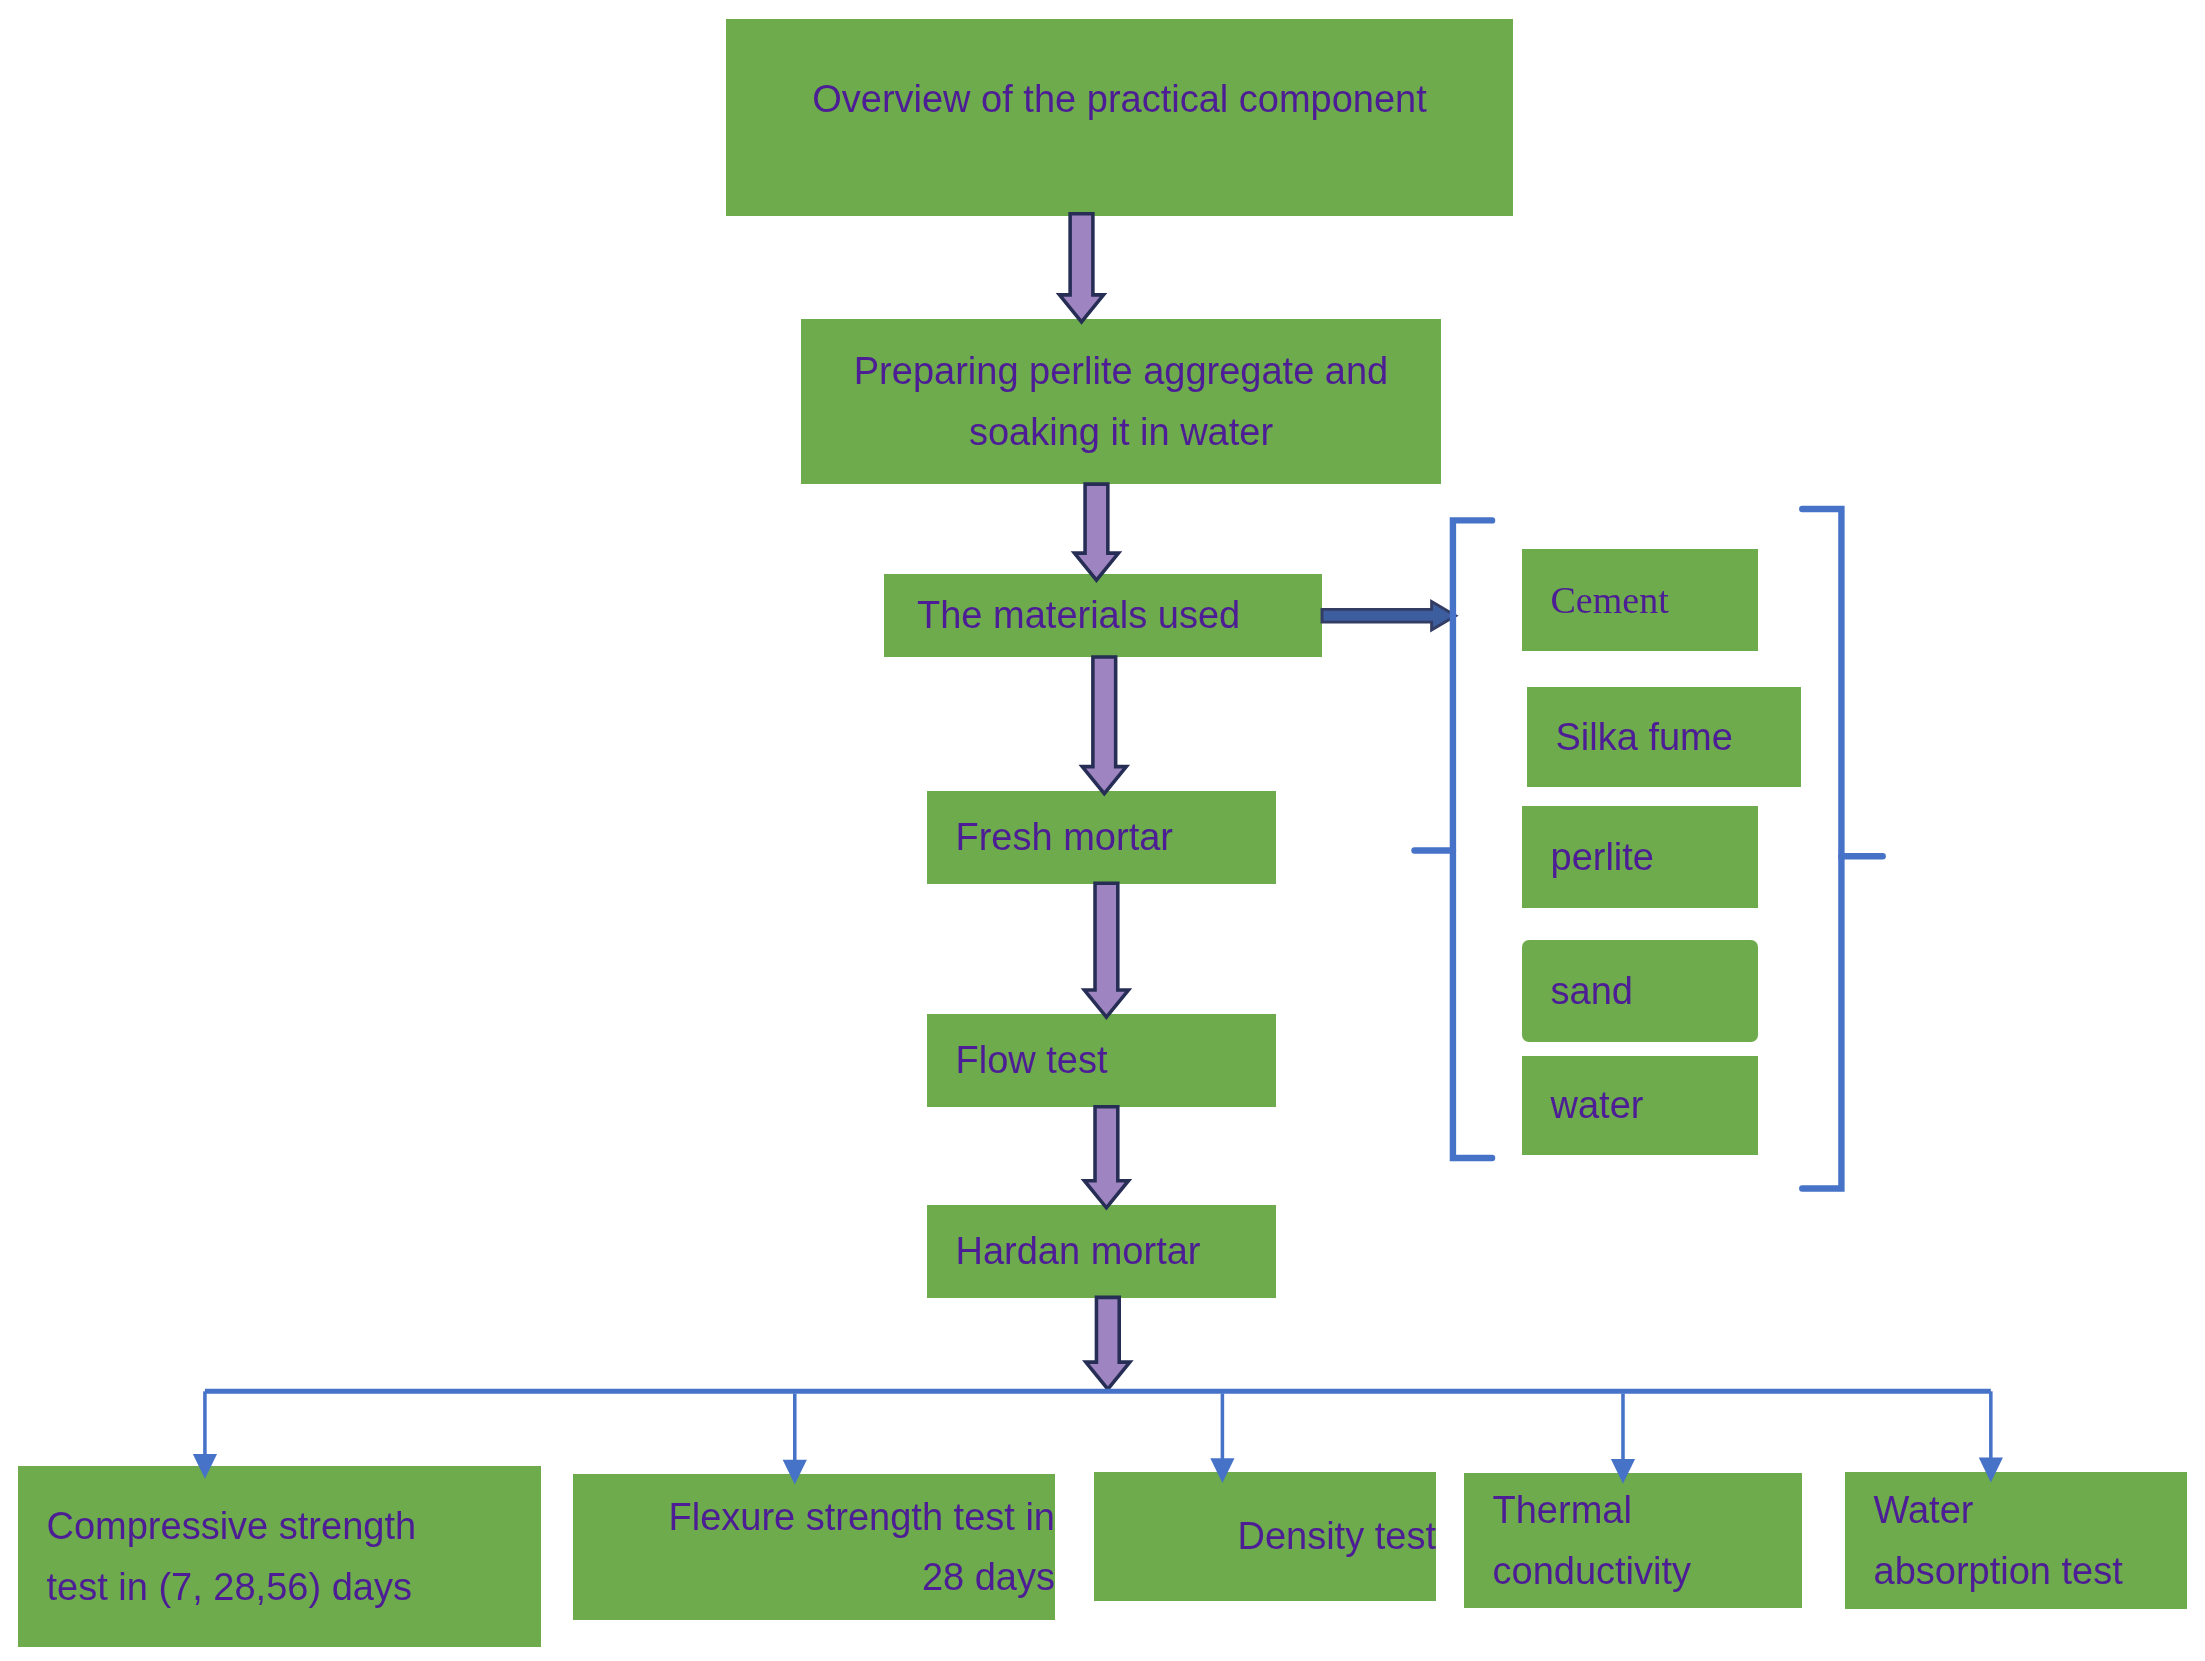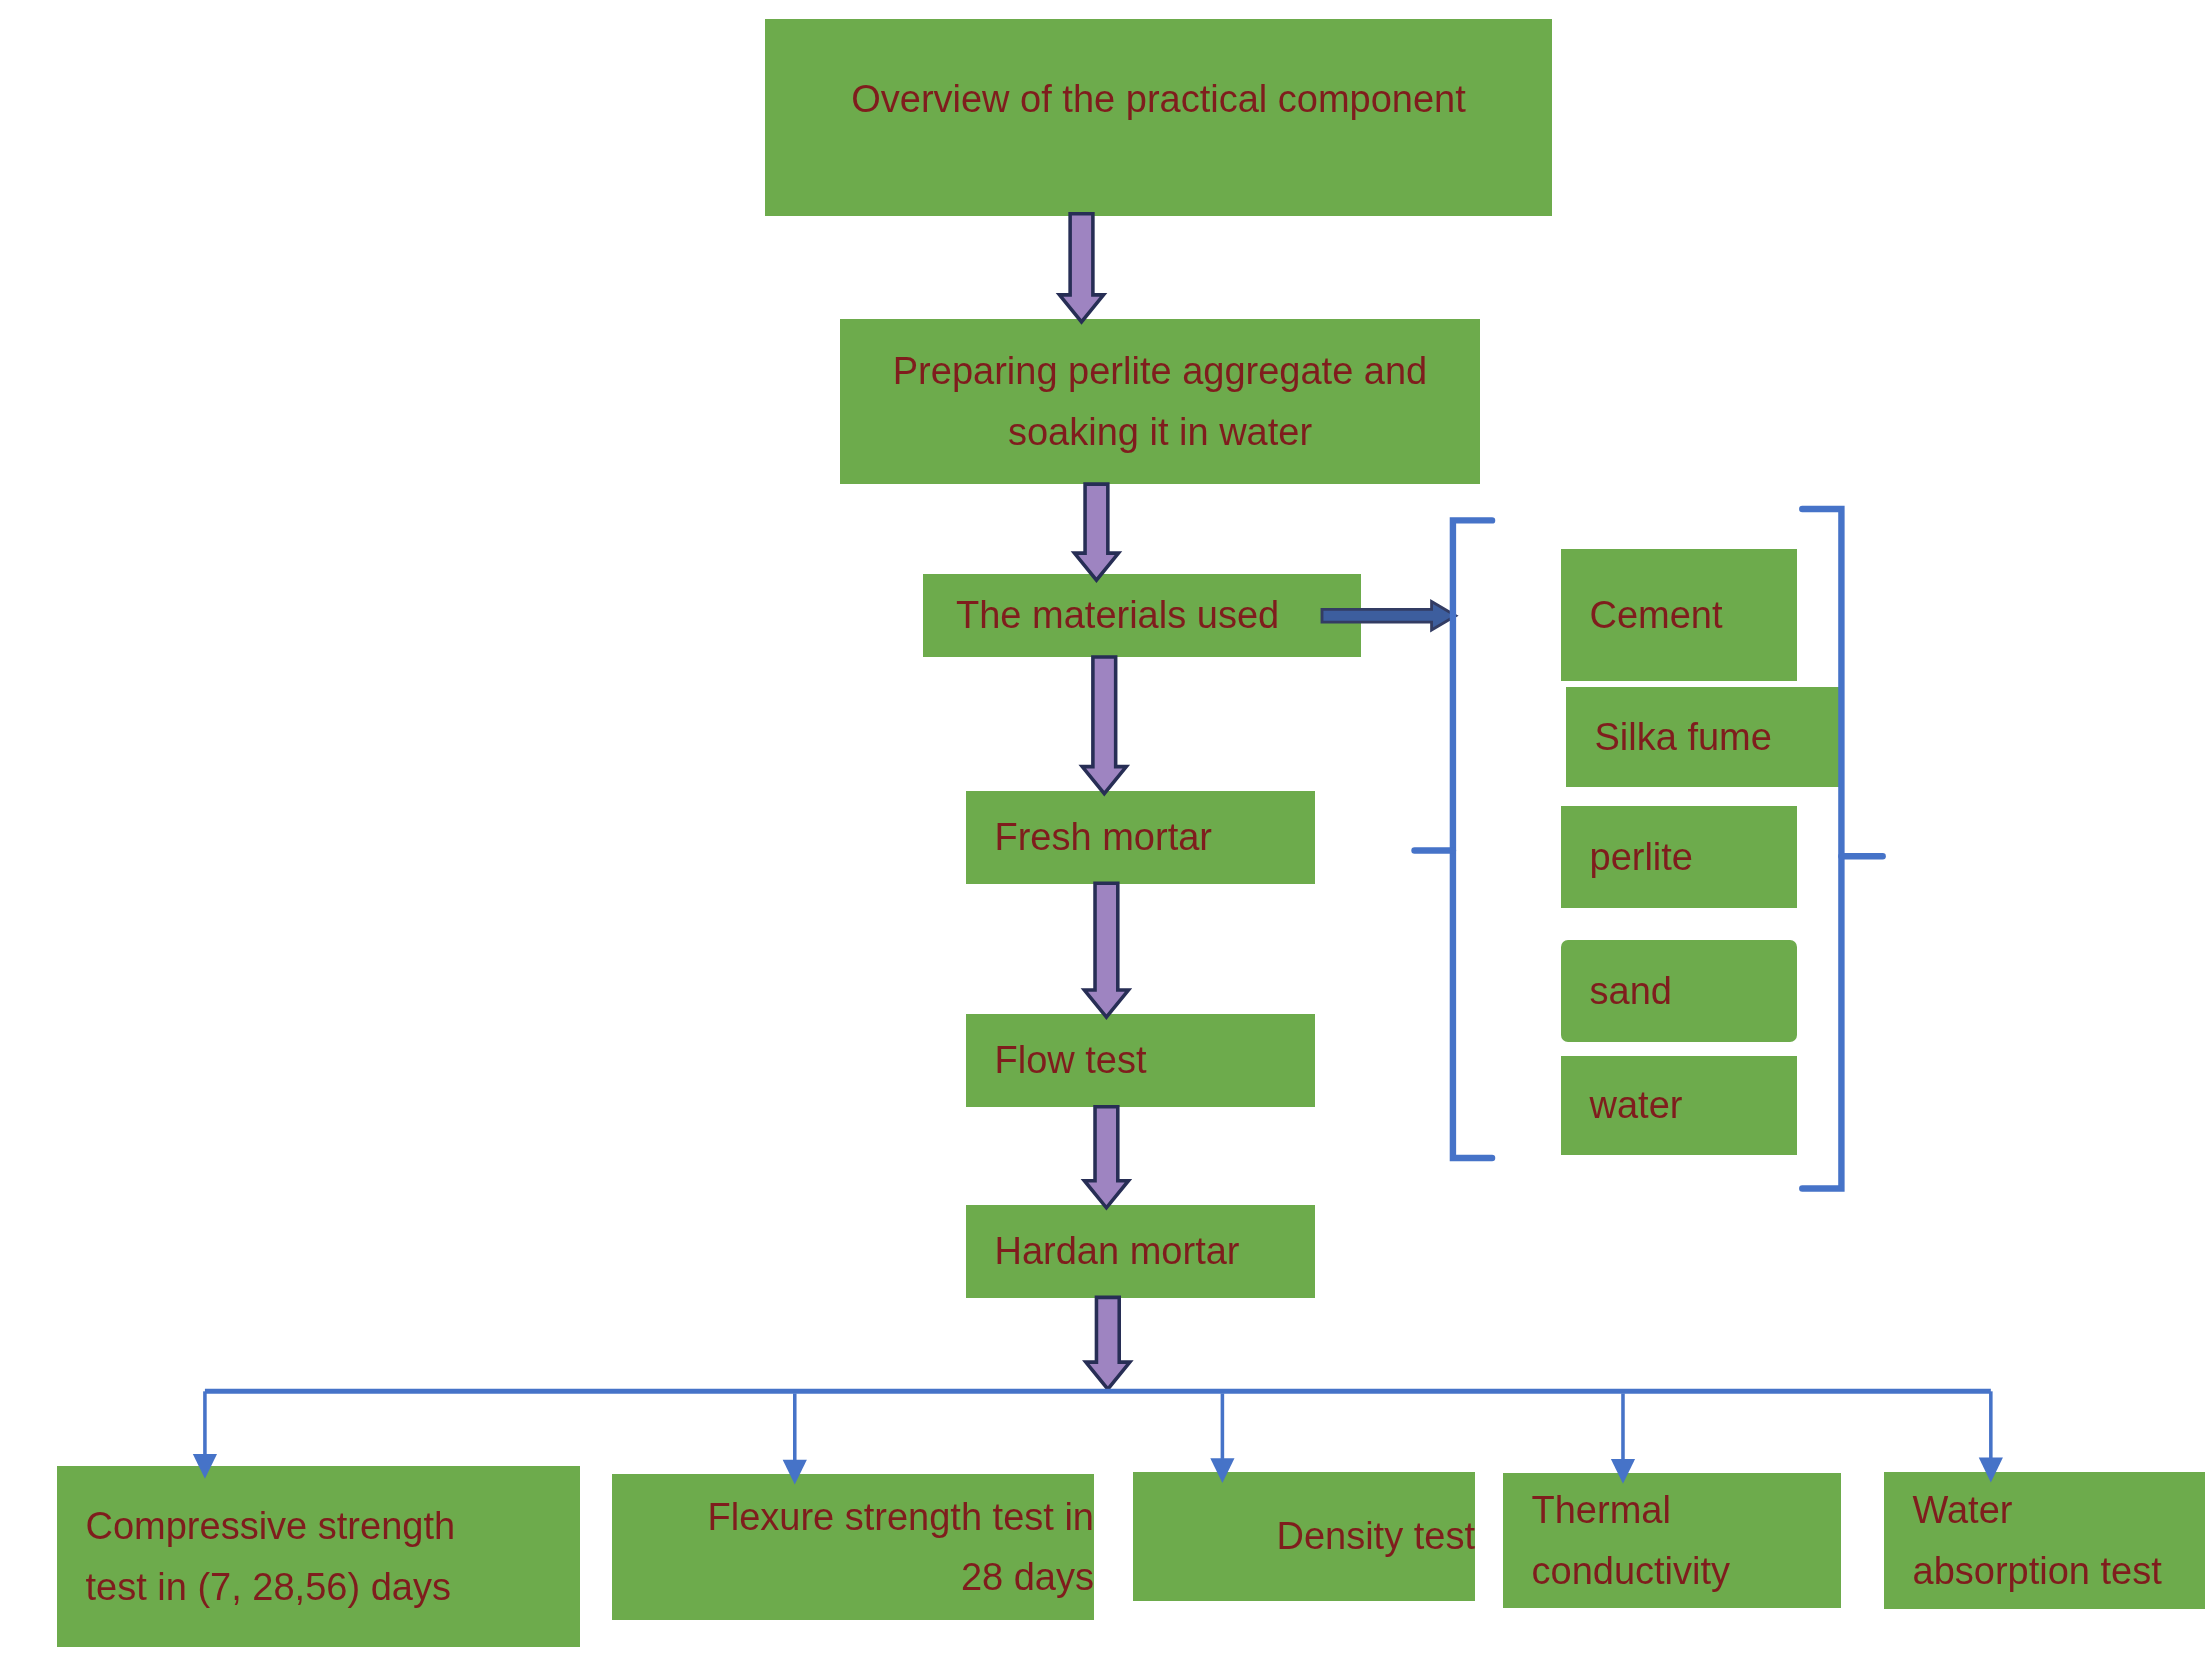--- a/index.html
+++ b/index.html
@@ -6,52 +6,51 @@
   #canvas {
     position:relative;
     width:2205px; height:1662px;
     background:#ffffff;
     font-family:"Liberation Sans", sans-serif;
     overflow:hidden;
   }
   .gbox {
     position:absolute;
     background:#6DAB4C;
-    color:#7f1d1d;
+    color:#4c1d95;
     font-size:38px;
     line-height:1.58;
     display:flex;
     flex-direction:column;
     justify-content:center;
     align-items:flex-start;
     box-sizing:border-box;
     padding-left:28.5px;
     z-index:1;
-    margin-left:39px;
   }
   .gbox .ln { display:block; }
   .center-text { align-items:center; padding-left:0; text-align:center; }
   #connectors {
     position:absolute; left:0; top:0; width:2205px; height:1662px;
     z-index:2; pointer-events:none;
   }
   .arrow-purple { fill:#9E84C1; stroke:#272E55; stroke-width:5; }
   .arrow-darkblue { fill:#3D5E9E; stroke:#333C63; stroke-width:4; }
   .bracket { fill:none; stroke:#4673C8; stroke-width:9; stroke-linecap:round; }
   .branch-line { fill:none; stroke:#4673C8; stroke-width:7; }
   .drop-line { fill:none; stroke:#4673C8; stroke-width:5; }
   .drop-head { fill:#4673C8; stroke:none; }
   
   #n-overview  { left:726px; top:18.5px;  width:787px; height:197px; padding-bottom:36px; }
   #n-preparing { left:801px; top:319px; width:640px;  height:165px;text-align:center; }
   #n-materials { left:884px; top:574px; width:438px;  height:83px; padding-left:33px; }
   #n-fresh     { left:927px; top:791px; width:349px; height:93px; }
   #n-flow      { left:927px; top:1014px; width:349px; height:93px; }
   #n-hardan    { left:927px; top:1205px; width:349px; height:93px; }
-  #m-cement    { left:1522px; top:549px;  width:236px; height:132px; }
+  #m-cement    { left:1522px; top:549px;  width:236px; height:102px;font-family:Liberation Serif, serif; }
   #m-silka     { left:1527px; top:687px;  width:274px; height:100px; }
   #m-perlite   { left:1522px; top:806px; width:236px; height:102px; }
   #m-sand      { left:1522px; top:940px; width:236px; height:102px;border-radius:7px; }
   #m-water     { left:1522px; top:1056px; width:236px; height:99px; }
   #t-compressive { left:18px;   top:1466px; width:523px; height:181px; }
   #t-flexure     { left:573px;  top:1474px; width:482px; height:146px;align-items:flex-end; }
   #t-density     { left:1094px; top:1472px; width:342px; height:129px;align-items:flex-end; }
   #t-thermal     { left:1464px; top:1473px; width:338px; height:135px; }
   #t-water       { left:1845px; top:1472px; width:342px; height:137px; }
 </style>

